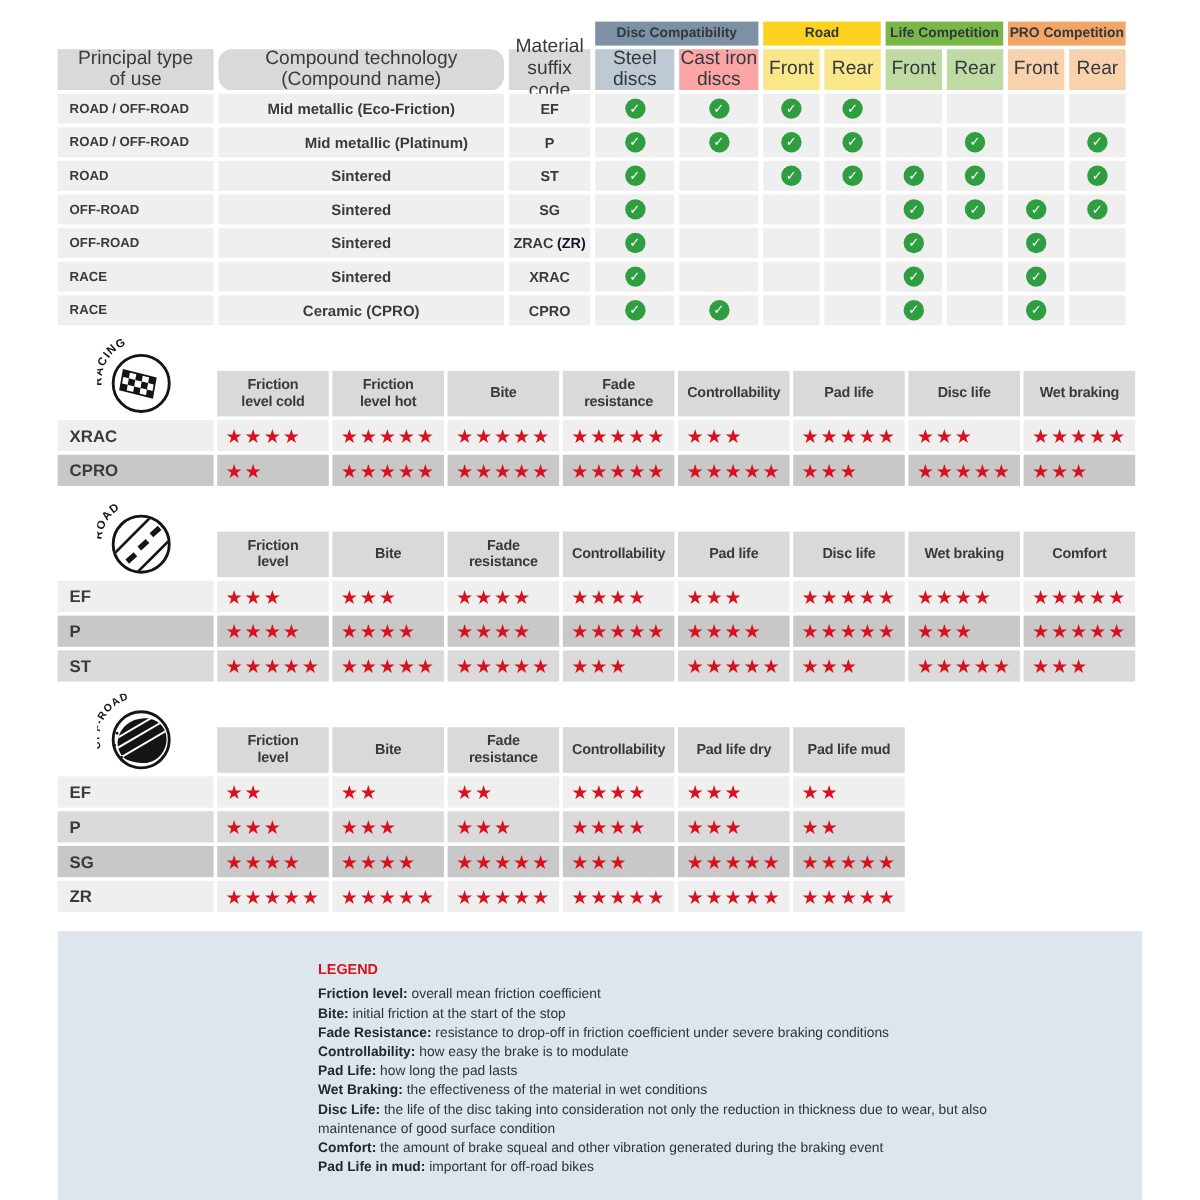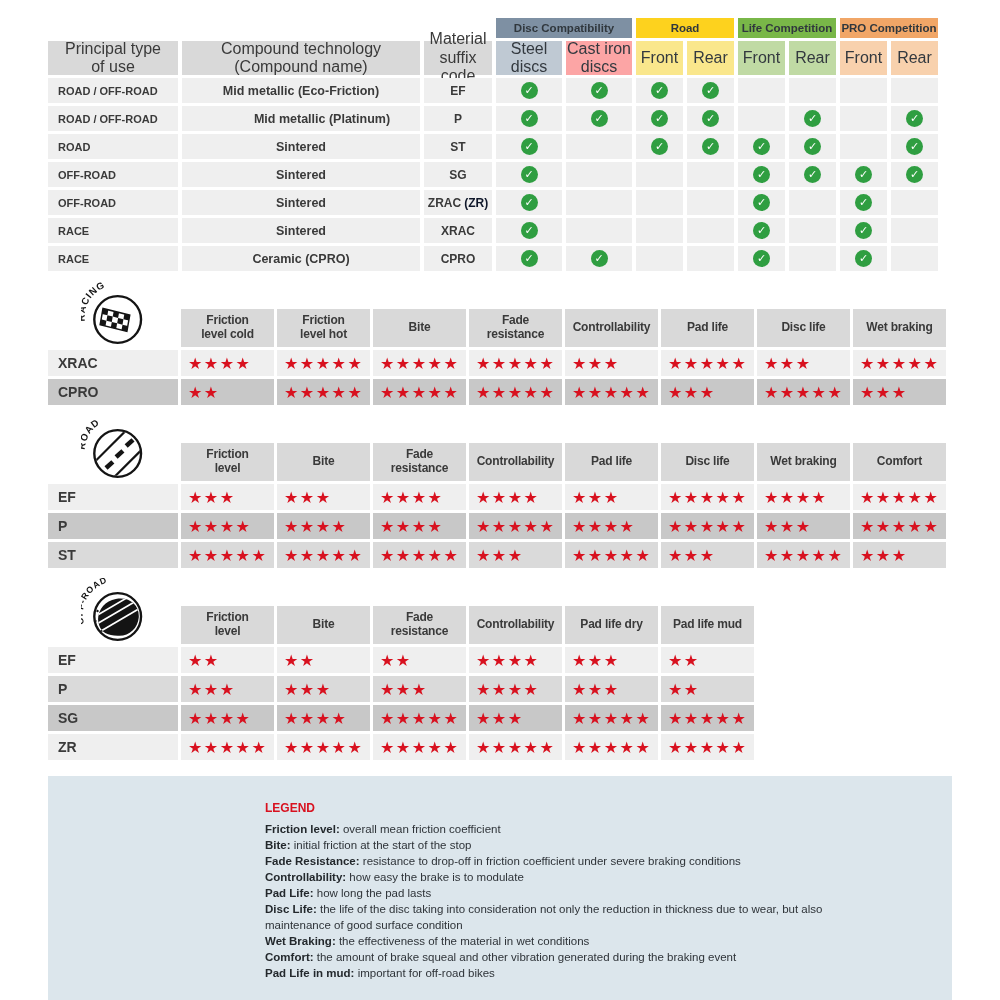--- a/index.html
+++ b/index.html
@@ -54,21 +54,21 @@
 
 <div class="page">
 
   <div class="compat" id="compat">
       <div class="cell group-cell" style="background: rgb(126, 144, 163); grid-area: 1 / 4 / auto / span 2;">Disc Compatibility</div>
       <div class="cell group-cell" style="background: rgb(253, 210, 30); grid-area: 1 / 6 / auto / span 2;">Road</div>
       <div class="cell group-cell" style="background: rgb(121, 183, 72); grid-area: 1 / 8 / auto / span 2;">Life Competition</div>
       <div class="cell group-cell" style="background: rgb(241, 166, 103); grid-area: 1 / 10 / auto / span 2;">PRO Competition</div>
       <div class="cell main-head" style="grid-area: 2 / 1;">Principal type
 of use</div>
-      <div class="cell main-head" style="grid-area: 2 / 2;">Compound technology
+      <div class="cell main-head" style="grid-area: 2 / 2; border-radius: 11px;">Compound technology
 (Compound name)</div>
       <div class="cell main-head" style="grid-area: 2 / 3;">Material
 suffix code</div>
       <div class="cell sub-head" style="background: rgb(191, 201, 211); grid-area: 2 / 4;">Steel
 discs</div>
       <div class="cell sub-head" style="background: #fca5a5; grid-area: 2 / 5;">Cast iron
 discs</div>
       <div class="cell sub-head" style="background: rgb(250, 231, 140); grid-area: 2 / 6;">Front</div>
       <div class="cell sub-head" style="background: rgb(250, 231, 140); grid-area: 2 / 7;">Rear</div>
       <div class="cell sub-head" style="background: rgb(192, 218, 164); grid-area: 2 / 8;">Front</div>
@@ -400,20 +400,20 @@
   </section>
 
   <div class="legend">
     <div class="legend-title">LEGEND</div>
     <div id="legend-items">
         <div class="legend-item"><b>Friction level: </b>overall mean friction coefficient</div>
         <div class="legend-item"><b>Bite: </b>initial friction at the start of the stop</div>
         <div class="legend-item"><b>Fade Resistance: </b>resistance to drop-off in friction coefficient under severe braking conditions</div>
         <div class="legend-item"><b>Controllability: </b>how easy the brake is to modulate</div>
         <div class="legend-item"><b>Pad Life: </b>how long the pad lasts</div>
+        <div class="legend-item"><b>Wet Braking: </b>the effectiveness of the material in wet conditions</div>
         <div class="legend-item"><b>Disc Life: </b>the life of the disc taking into consideration not only the reduction in thickness due to wear, but also maintenance of good surface condition</div>
-        <div class="legend-item"><b>Wet Braking: </b>the effectiveness of the material in wet conditions</div>
         <div class="legend-item"><b>Comfort: </b>the amount of brake squeal and other vibration generated during the braking event</div>
         <div class="legend-item"><b>Pad Life in mud: </b>important for off-road bikes</div>
       </div>
   </div>
 
 </div>
 
 </body></html>

